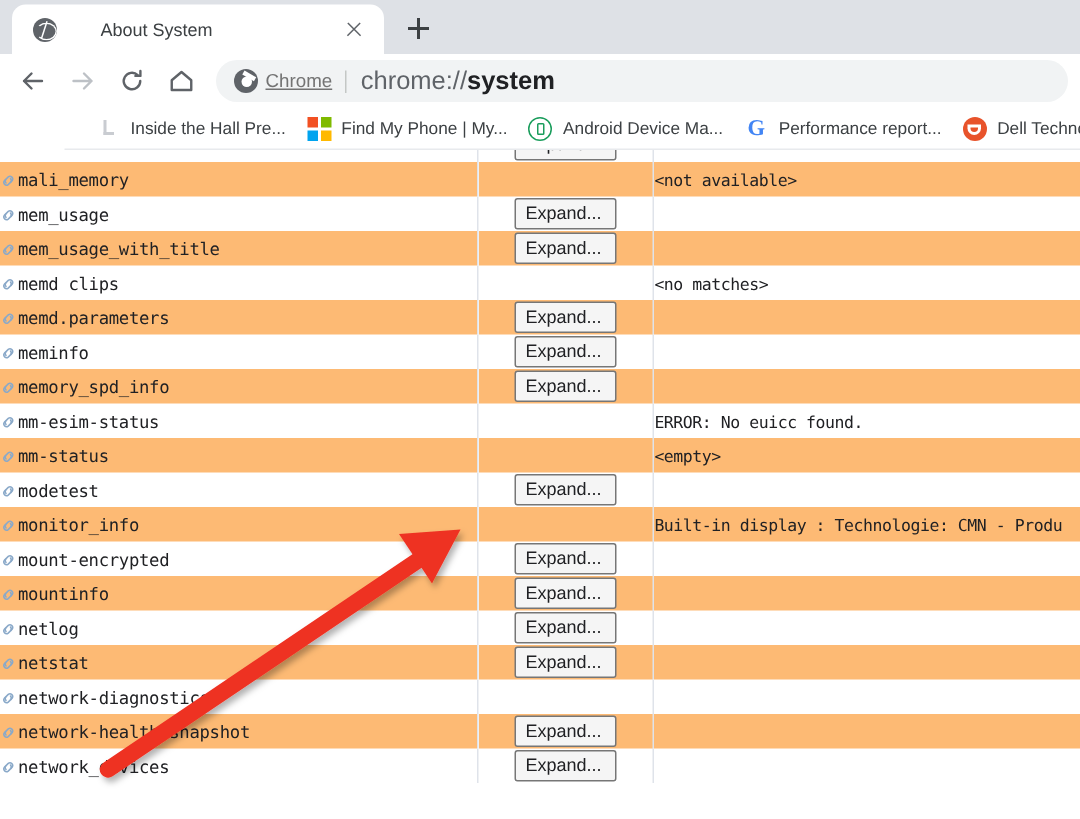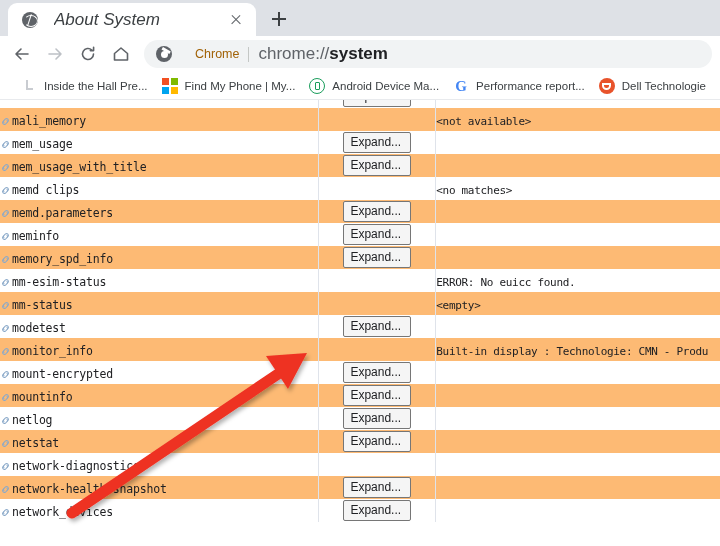--- a/index.html
+++ b/index.html
@@ -47,27 +47,26 @@
   }
   .tab-favicon::after {
     content: "";
     position: absolute; left: 6.5px; top: 2px;
     width: 1.4px; height: 12px;
     background: #ffffff;
     transform: rotate(18deg);
   }
   .tab-title {
     flex: 1 1 auto;
-    margin-left: 16px;
-    font-size: 17px;
+    margin-left: 29px;
+    font-size: 12px;
     color: #3c4043;
     white-space: nowrap;
     overflow: hidden;
     text-overflow: ellipsis;
-    font-style: italic;
   }
   .tab-close {
     width: 20px; height: 20px;
     flex: 0 0 20px;
     position: relative;
     border-radius: 50%;
   }
   .tab-close::before, .tab-close::after {
     content: "";
     position: absolute; left: 4px; top: 9.5px;
@@ -133,22 +132,22 @@
   }
   .chrome-logo::after {
     content: "";
     position: absolute; left: 7px; top: 0.5px;
     width: 8.5px; height: 2.6px;
     background: #ffffff;
     transform: rotate(30deg);
     transform-origin: 0 0;
   }
   .omni-label {
-    font-size: 12.5px; color: #a16207;
-    margin-left: 23px; white-space: nowrap;
+    font-size: 12.5px; color: #737373;
+    margin-left: 5px; white-space: nowrap; text-decoration: underline;
   }
   .omni-sep {
     width: 1px; height: 15px;
     background: #c4c7c5;
     margin: 0 9px;
     flex: 0 0 1px;
   }
   .omni-url {
     font-size: 17px; color: #5f6368;
     white-space: nowrap;
@@ -156,20 +155,21 @@
   .omni-url b { color: #202124; font-weight: 700; }
 
   .bookmarks {
     height: 28px;
     background: #ffffff;
     display: flex;
     align-items: center;
     padding-left: 14px;
     overflow: hidden;
     border-bottom: 1px solid #e8eaed;
+    margin-left: 43px;
   }
   .bm {
     display: flex; align-items: center;
     height: 22px;
     padding: 0 7px;
     border-radius: 4px;
     white-space: nowrap;
     flex: 0 0 auto;
   }
   .bm-label {

